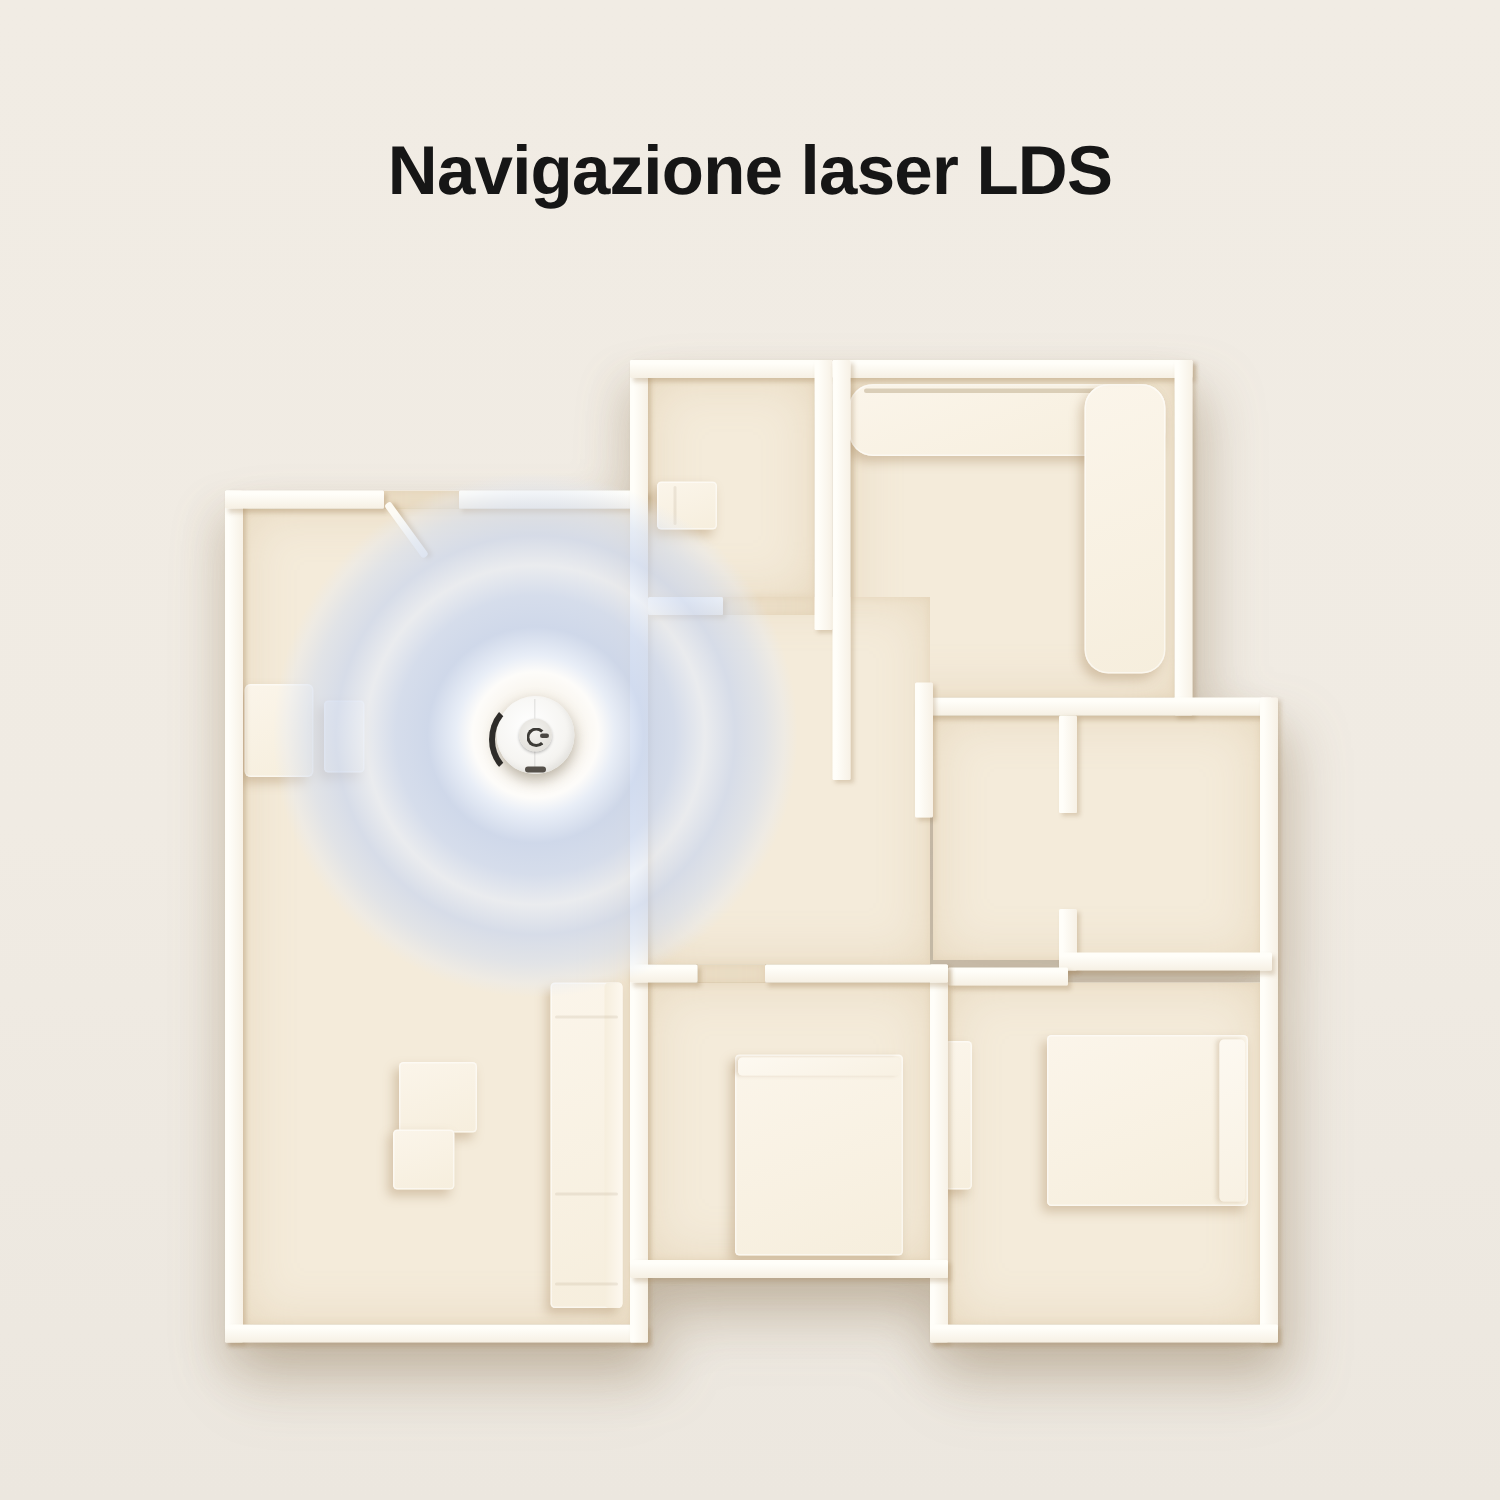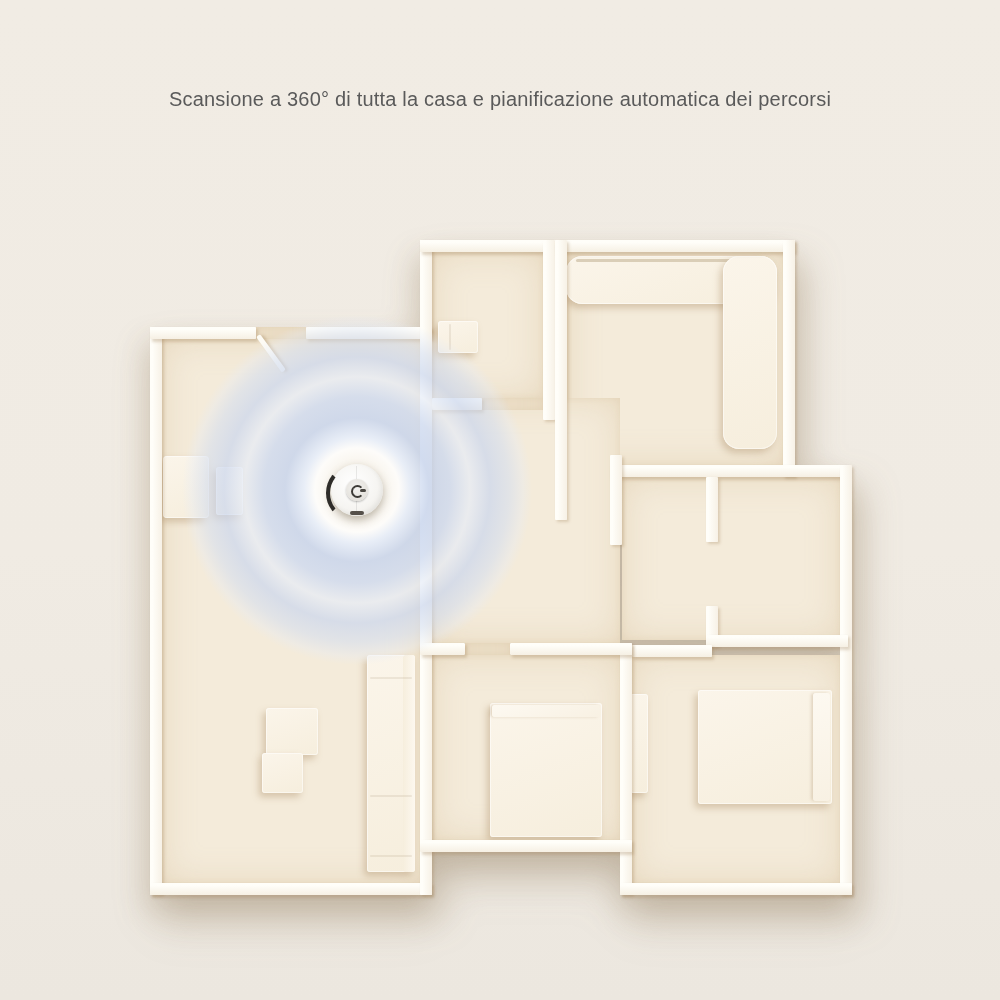--- a/index.html
+++ b/index.html
@@ -67,21 +67,21 @@
   .sofa-back{position:absolute;right:0;top:0;bottom:0;width:12px;border-radius:3px;
     background:linear-gradient(90deg,#f6eedd,#fdf8ef);}
   .dark-seam{position:absolute;left:10px;right:14px;top:3px;height:3px;background:#d2c4ab;border-radius:2px;opacity:.8;}
 </style>
 </head>
 <body>
 
 <div class="stage">
 
   <div class="hdr">
-    <p class="subtitle">Scansione a 360° di tutta la casa e pianificazione automatica dei percorsi</p>
+    <h1 class="title">Navigazione laser LDS</h1>
   </div>
 
   <div class="house">
 
     <div class="f" style="left:162px;top:339px;width:258px;height:544px;"></div>
     <div class="f" style="left:432px;top:252px;width:111px;height:146px;"></div>
     <div class="f" style="left:567px;top:252px;width:216px;height:213px;"></div>
     <div class="f" style="left:432px;top:398px;width:188px;height:245px;"></div>
     <div class="f" style="left:622px;top:477px;width:218px;height:163px;"></div>
     <div class="f" style="left:432px;top:655px;width:188px;height:185px;"></div>

